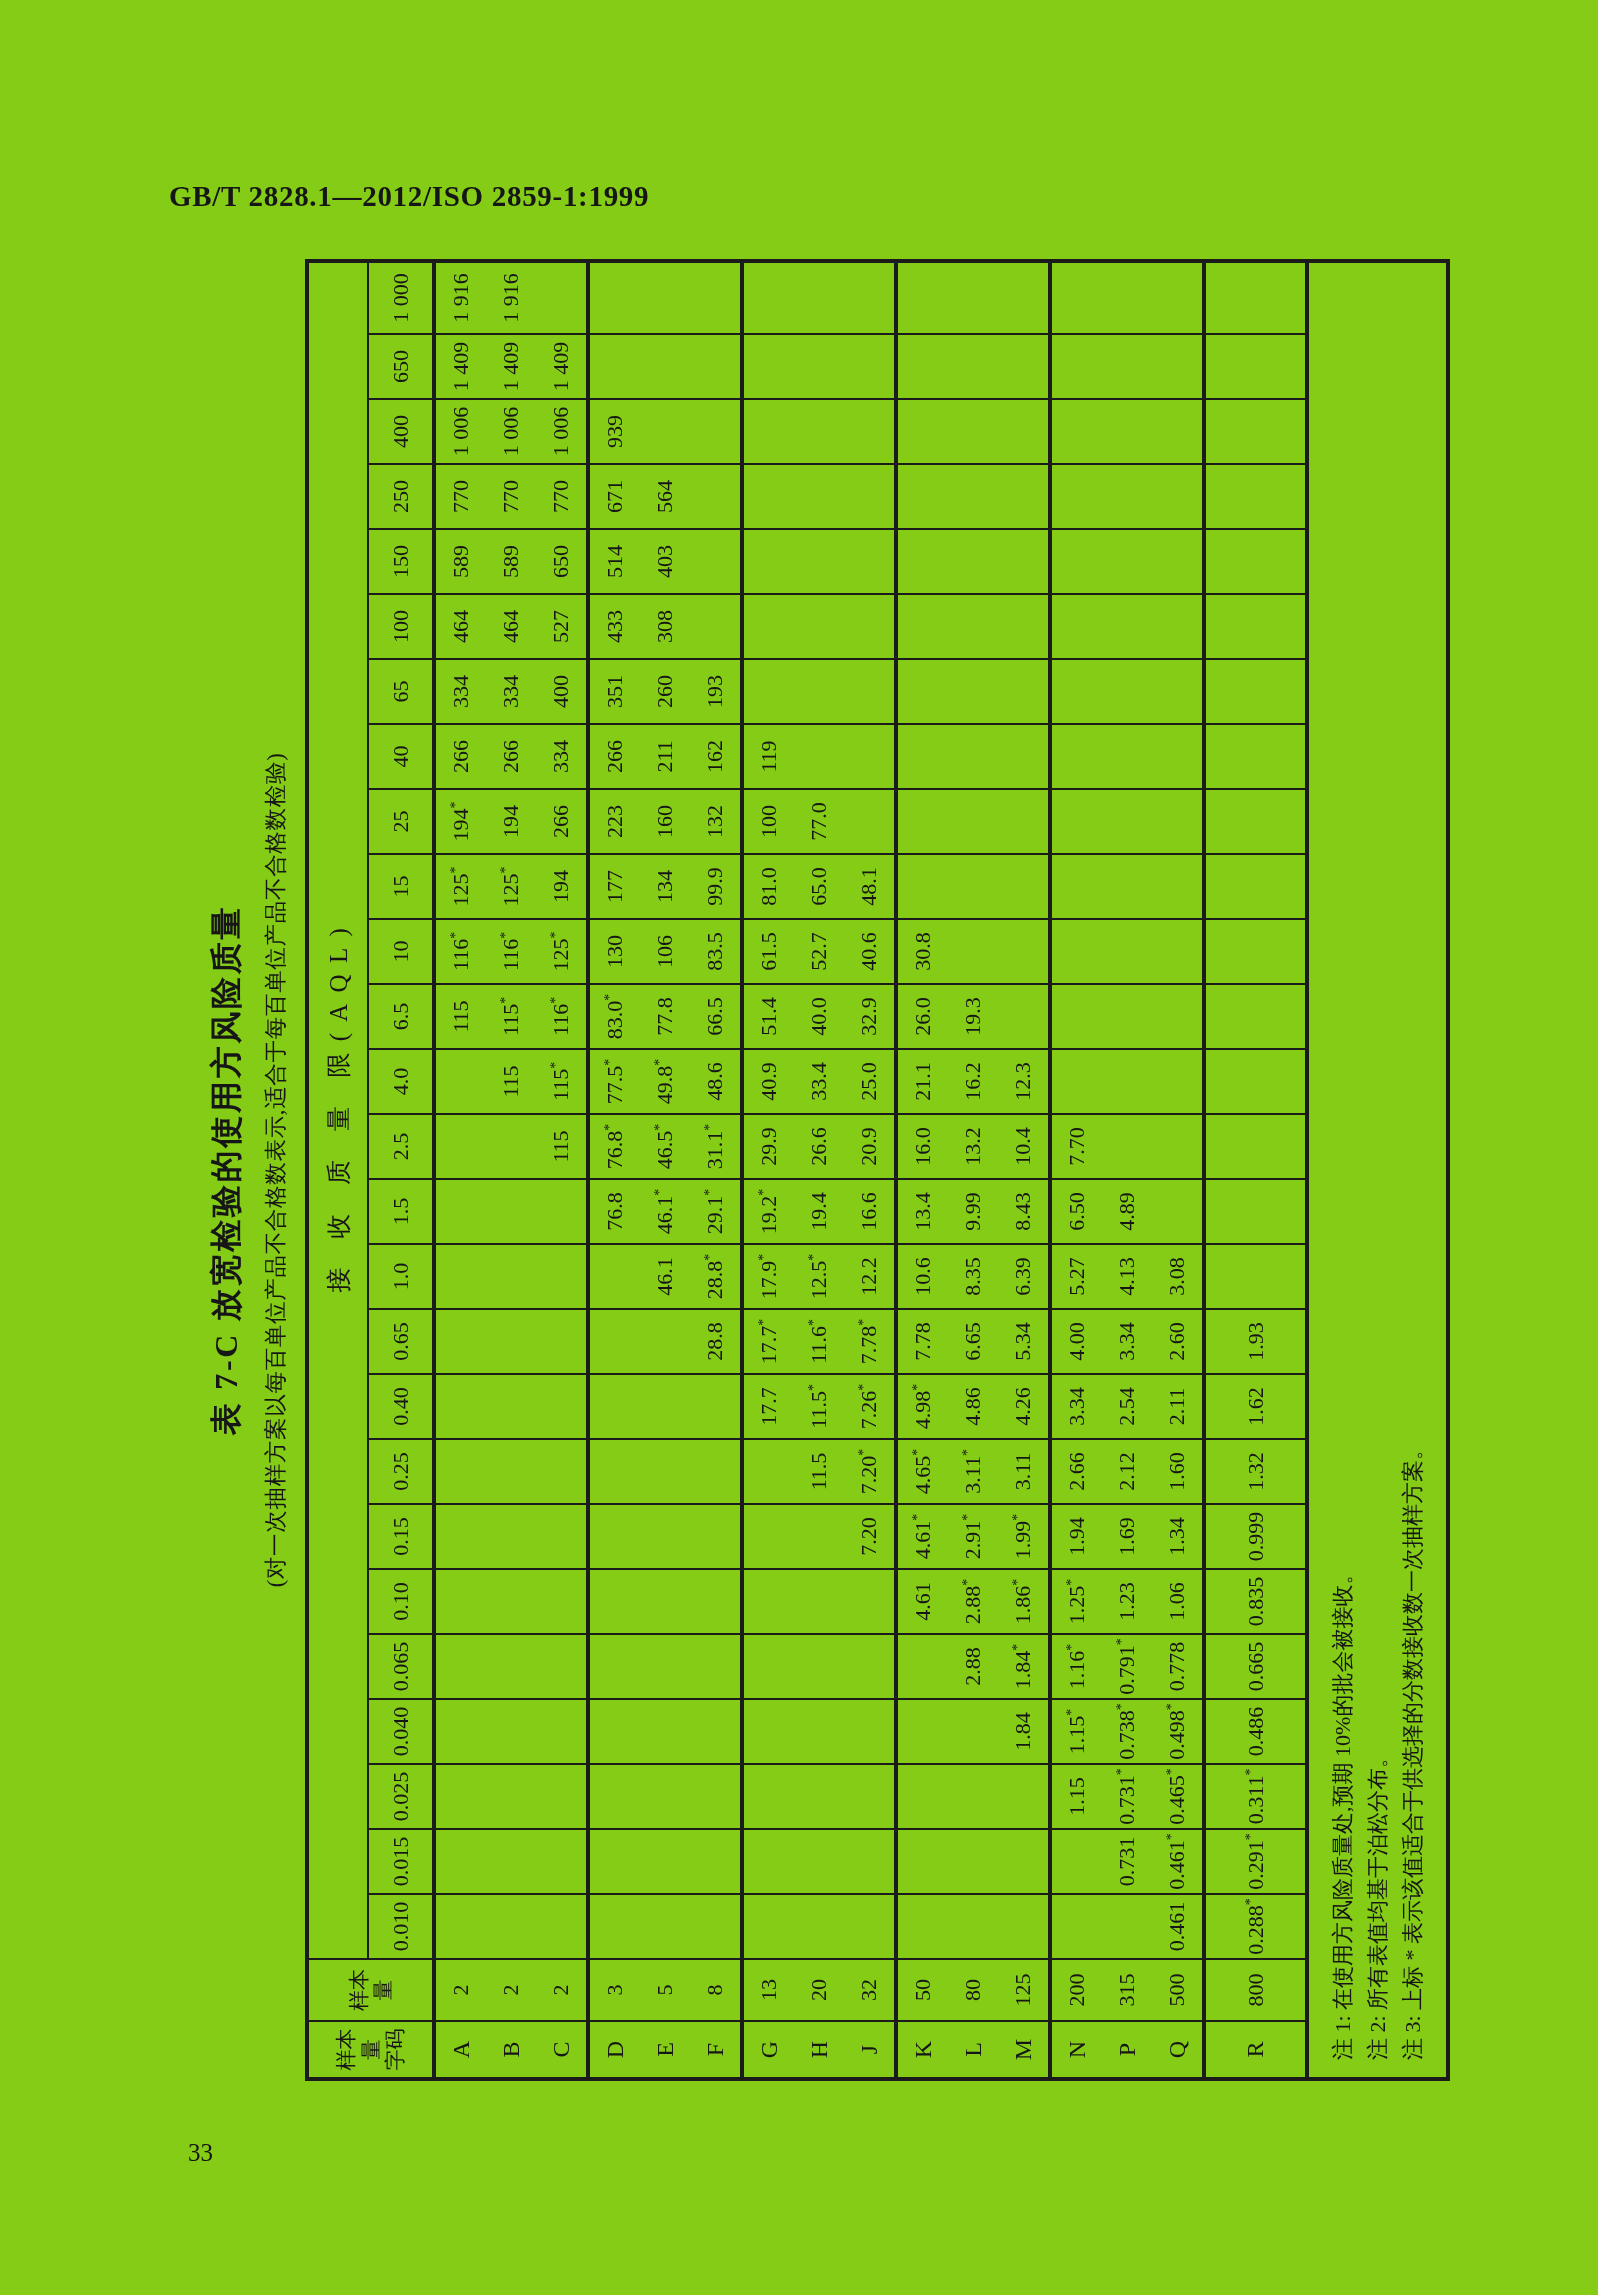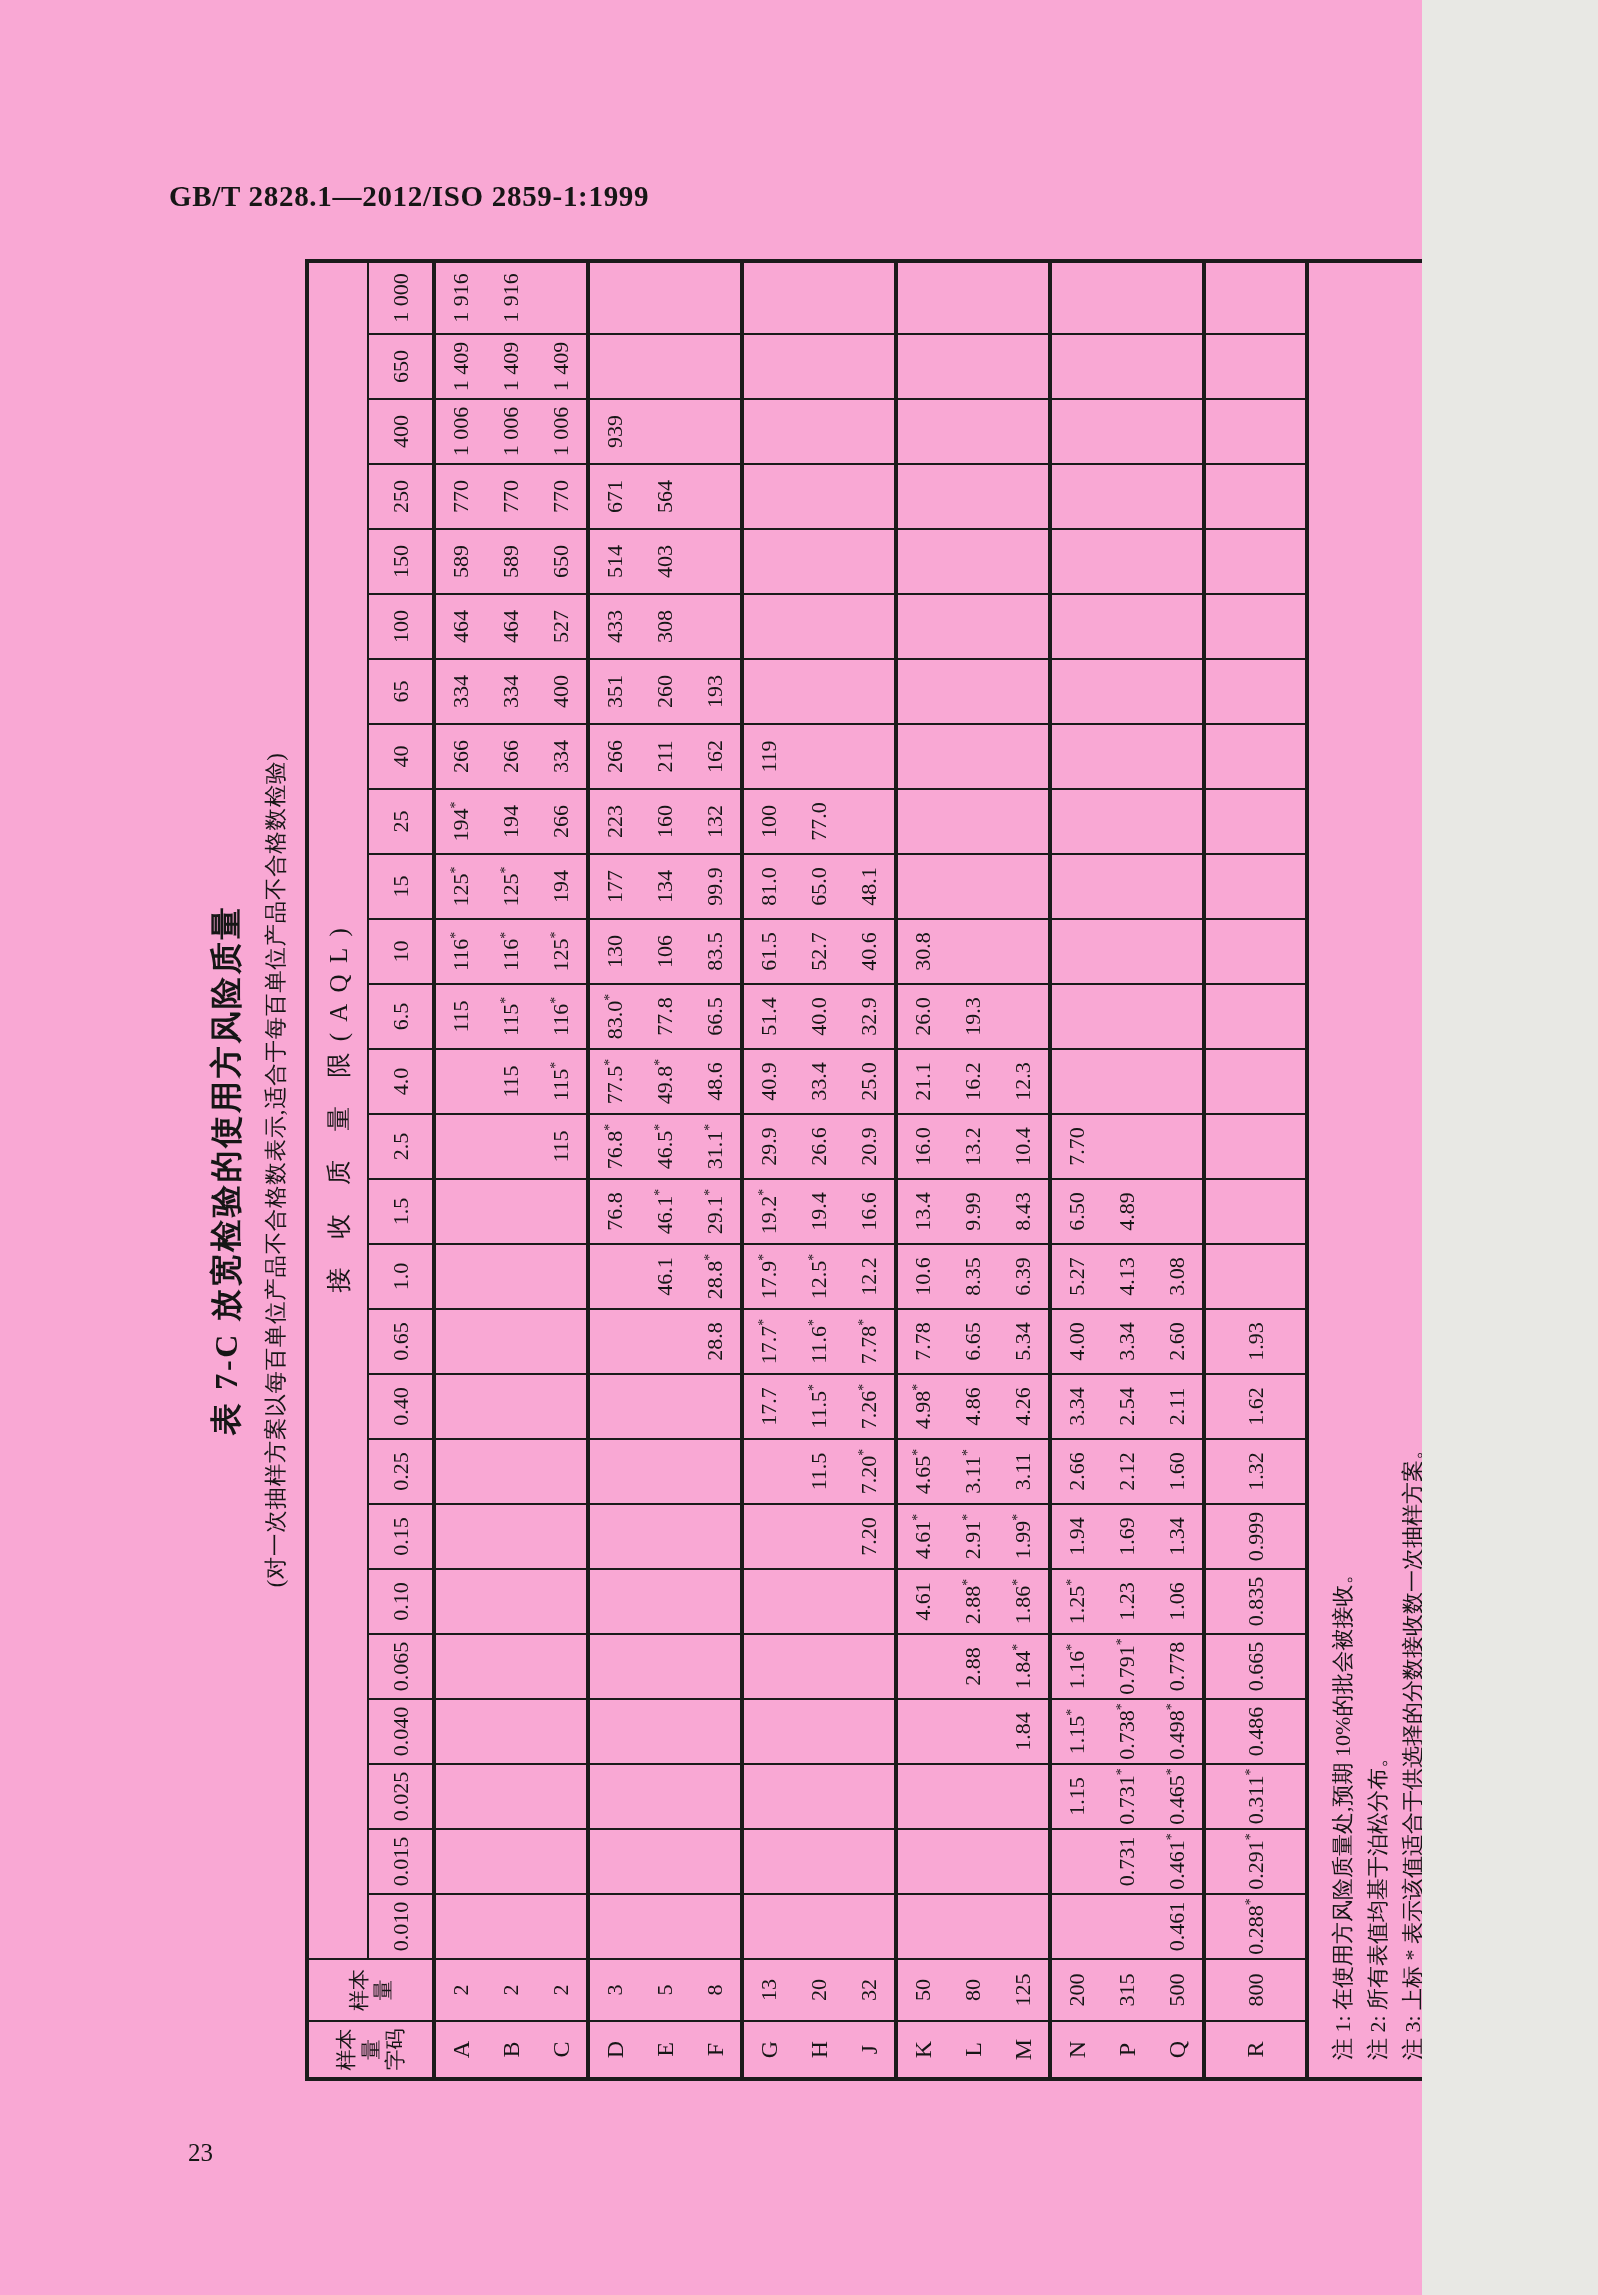--- a/index.html
+++ b/index.html
@@ -1,19 +1,19 @@
 <!DOCTYPE html>
 <html style="font-size:10.6px"><head>
 <meta charset="utf-8">
 <style>
   html,body{margin:0;padding:0;background:#e8e8e4;}
   .page{
     position:relative;
-    width:1422px;height:2295px;
-    background:#f9a8d4;
+    width:1598px;height:2295px;
+    background:#84cc16;
     overflow:hidden;
     font-family:"Liberation Serif","DejaVu Serif",serif;
     color:#161616;
   }
   .doc-header{
     position:absolute;left:169px;top:180px;
     font-size:29px;font-weight:bold;letter-spacing:0.7px;
     white-space:nowrap;
   }
   .page-number{
@@ -628,15 +628,15 @@
             <td colspan="28">
               <div class="note-line">注 1: 在使用方风险质量处,预期 10%的批会被接收。</div>
               <div class="note-line">注 2: 所有表值均基于泊松分布。</div>
               <div class="note-line">注 3: 上标 * 表示该值适合于供选择的分数接收数一次抽样方案。</div>
             </td>
           </tr>
         </tfoot>
     </table>
   </div>
 
-  <div class="page-number">23</div>
+  <div class="page-number">33</div>
 </div>
 
 
 </body></html>

